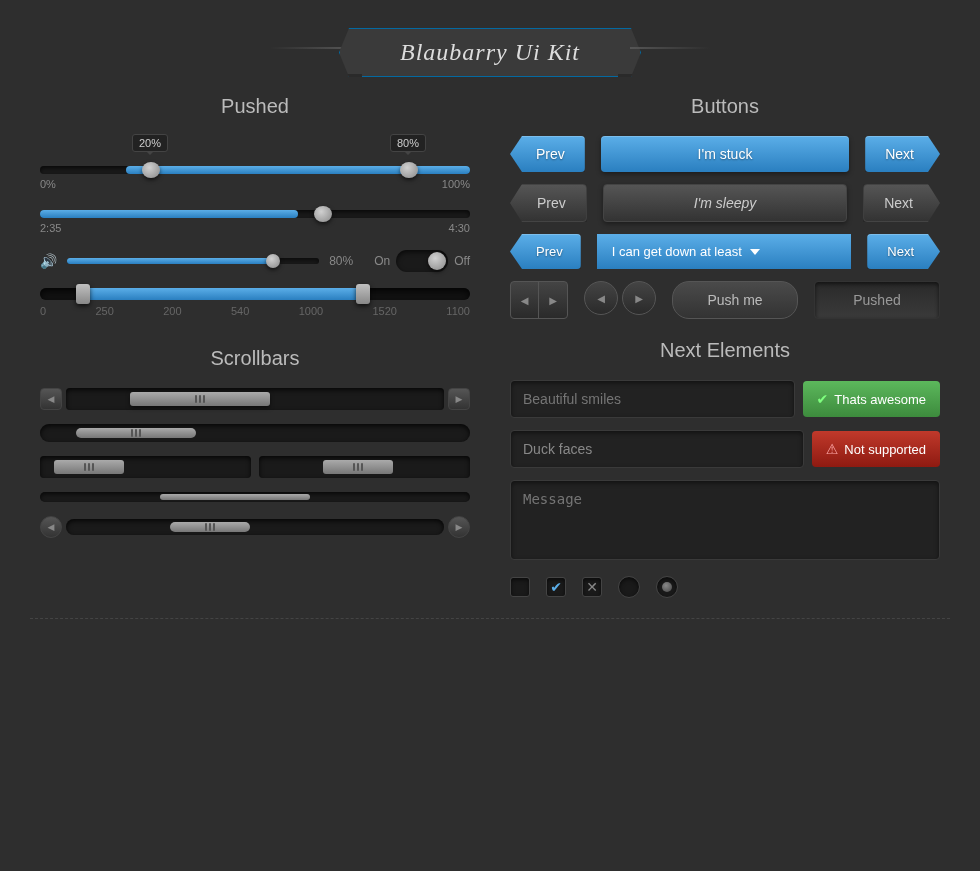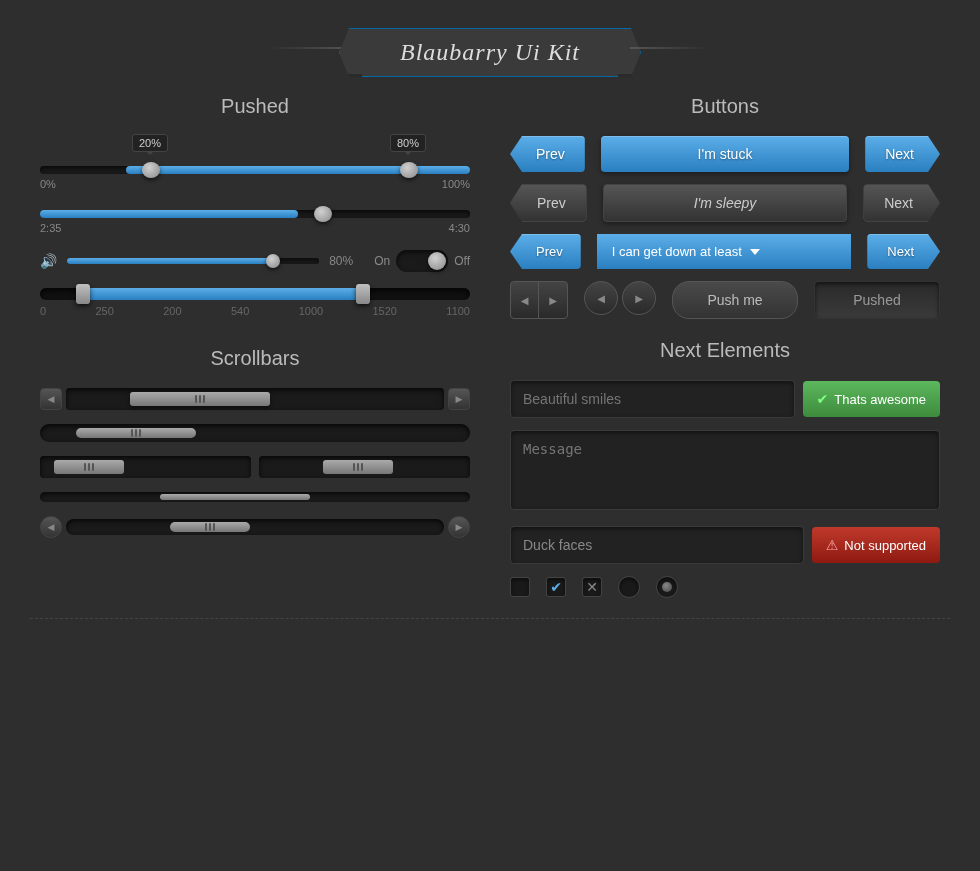--- a/index.html
+++ b/index.html
@@ -834,30 +834,30 @@
       <h2 class="section-title">Next Elements</h2>
 
       <div class="form-row">
         <input class="form-input" type="text" placeholder="Beautiful smiles" style="">
         <button class="form-btn-green">
           <span class="icon-check">✔</span>
           <span>Thats awesome</span>
         </button>
       </div>
 
-      <div class="form-row" style="display:block;">
-        <textarea class="form-textarea" placeholder="Message" style=""></textarea>
-      </div>
-
       <div class="form-row">
         <input class="form-input" type="text" value="Duck faces" style="">
         <button class="form-btn-red">
           <span class="icon-warn">⚠</span>
           <span>Not supported</span>
         </button>
+      </div>
+
+      <div class="form-row" style="display:block;">
+        <textarea class="form-textarea" placeholder="Message" style=""></textarea>
       </div>
 
       <div class="controls-row">
         <div class="checkbox-empty"></div>
         <div class="checkbox-checked">✔</div>
         <div class="checkbox-cross">✕</div>
         <div class="radio-empty"></div>
         <div class="radio-filled">
           <div class="radio-dot"></div>
         </div>

